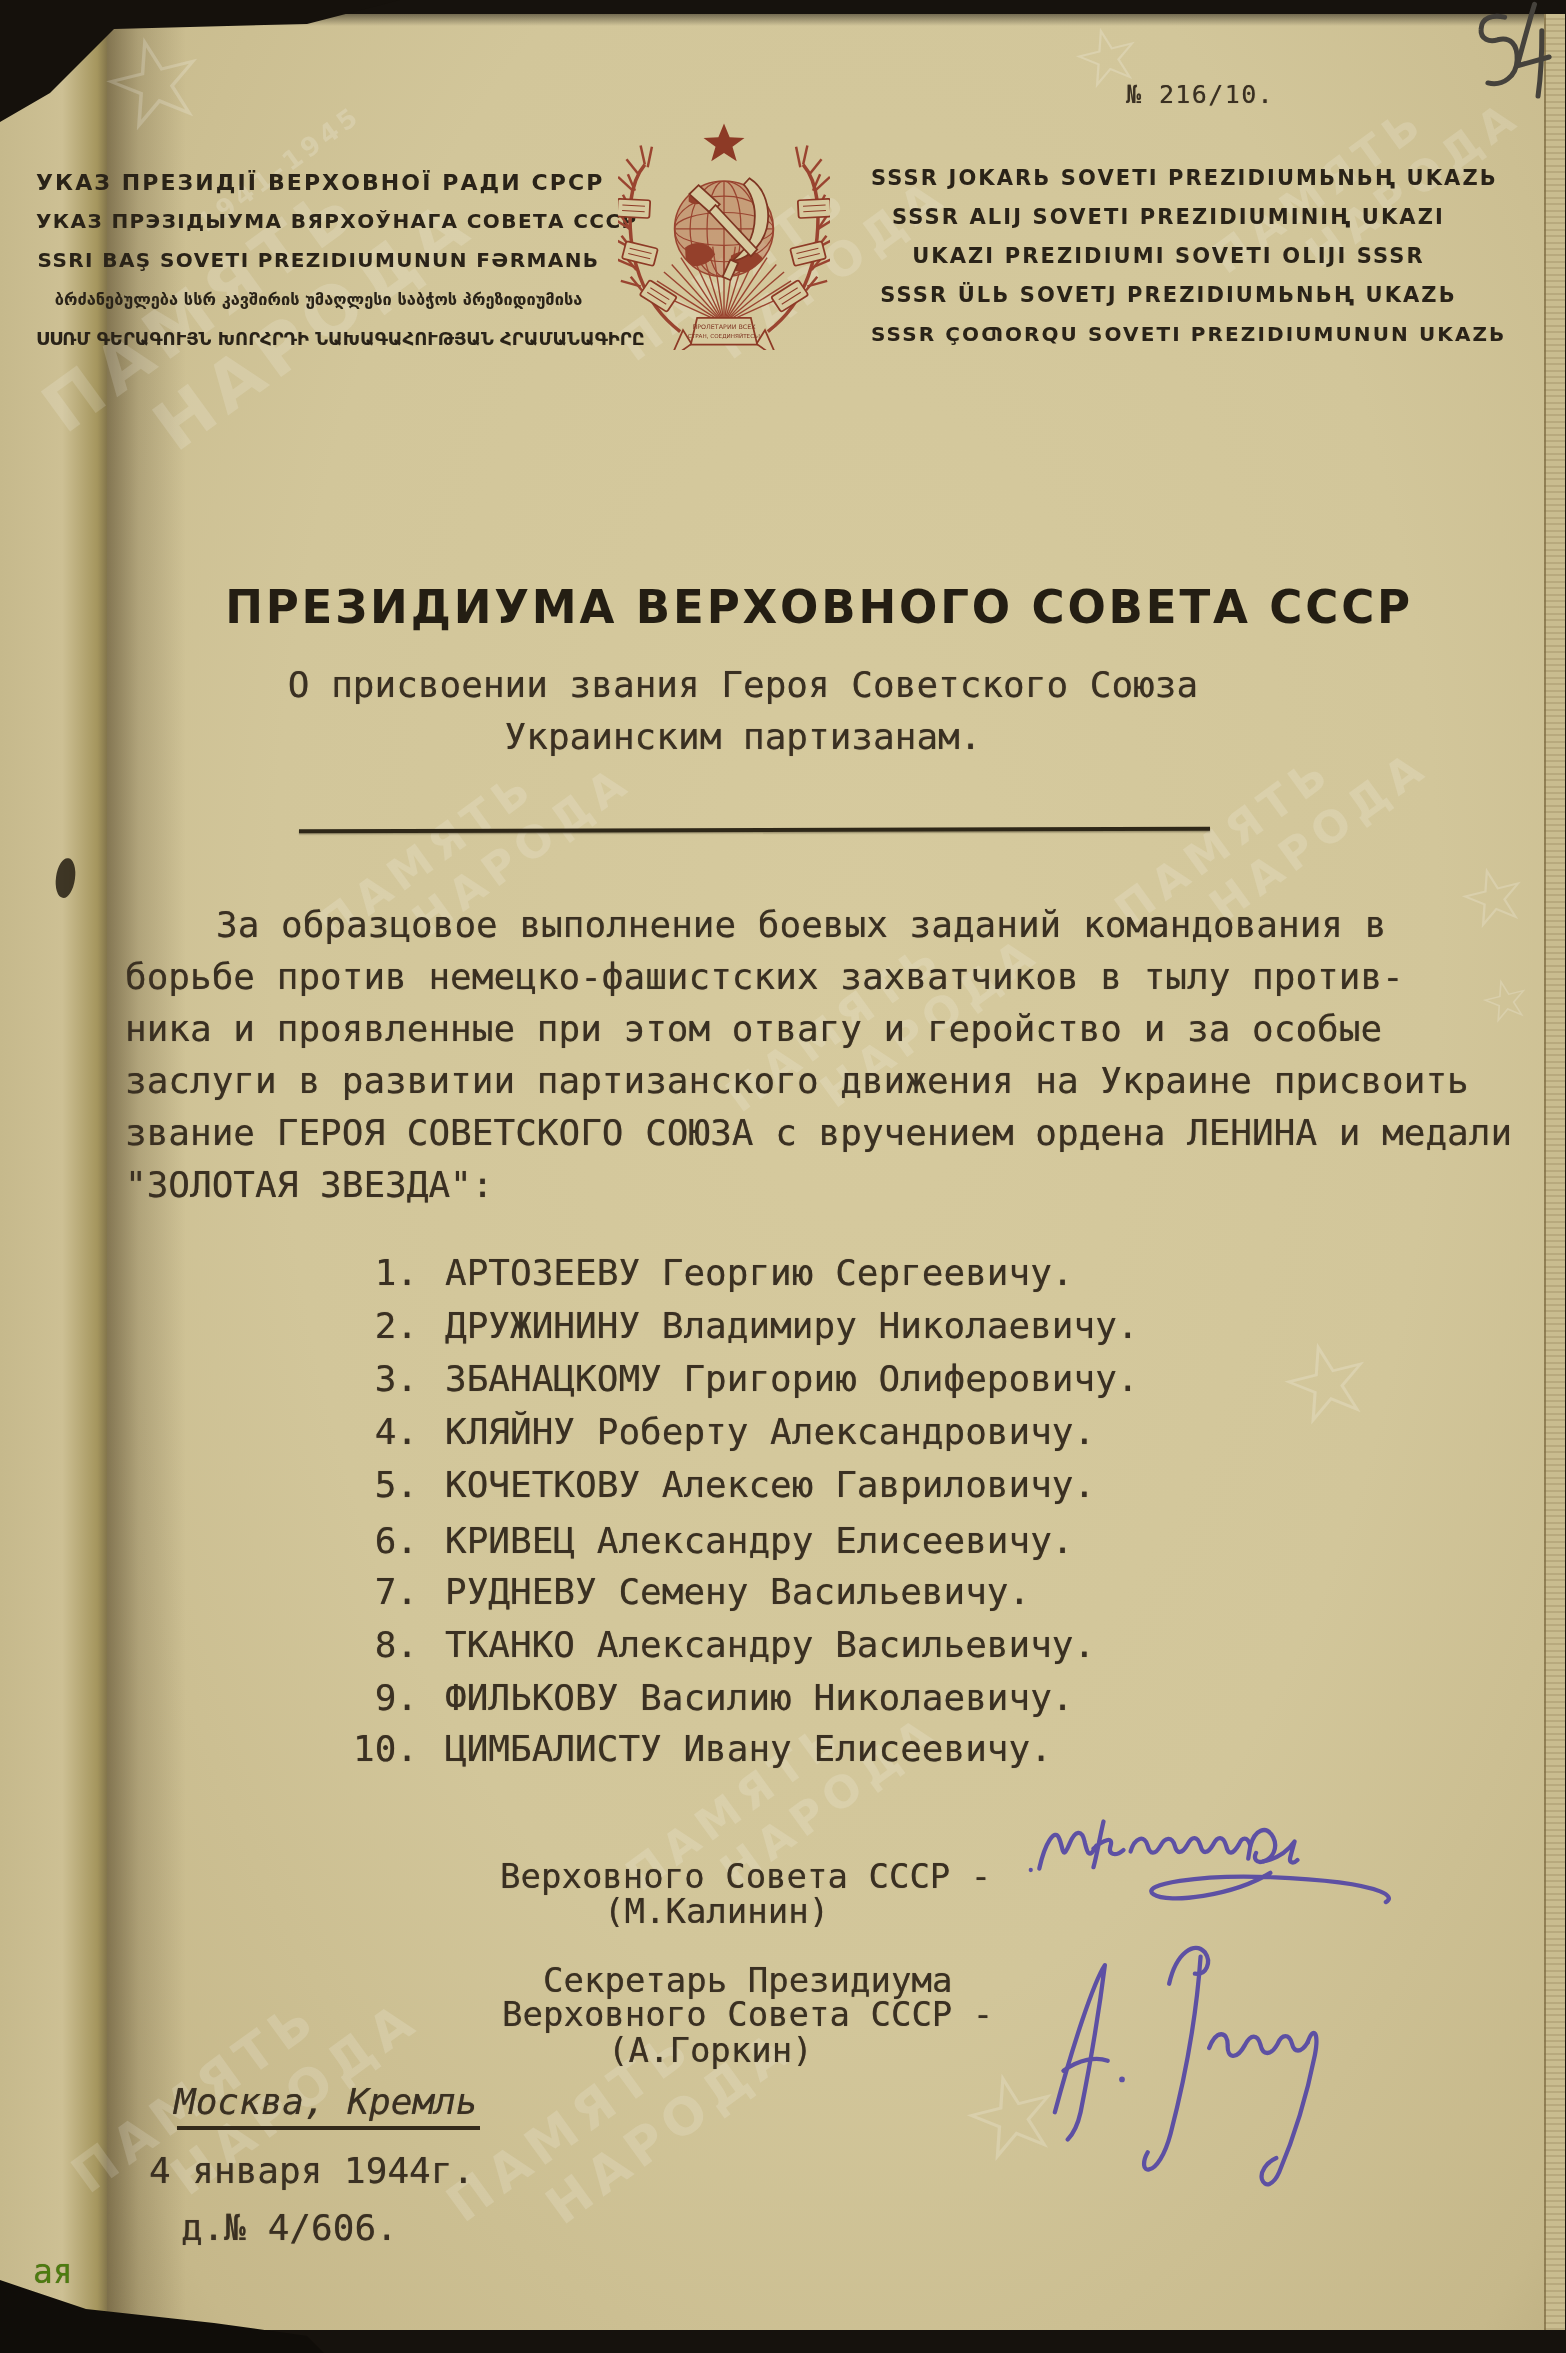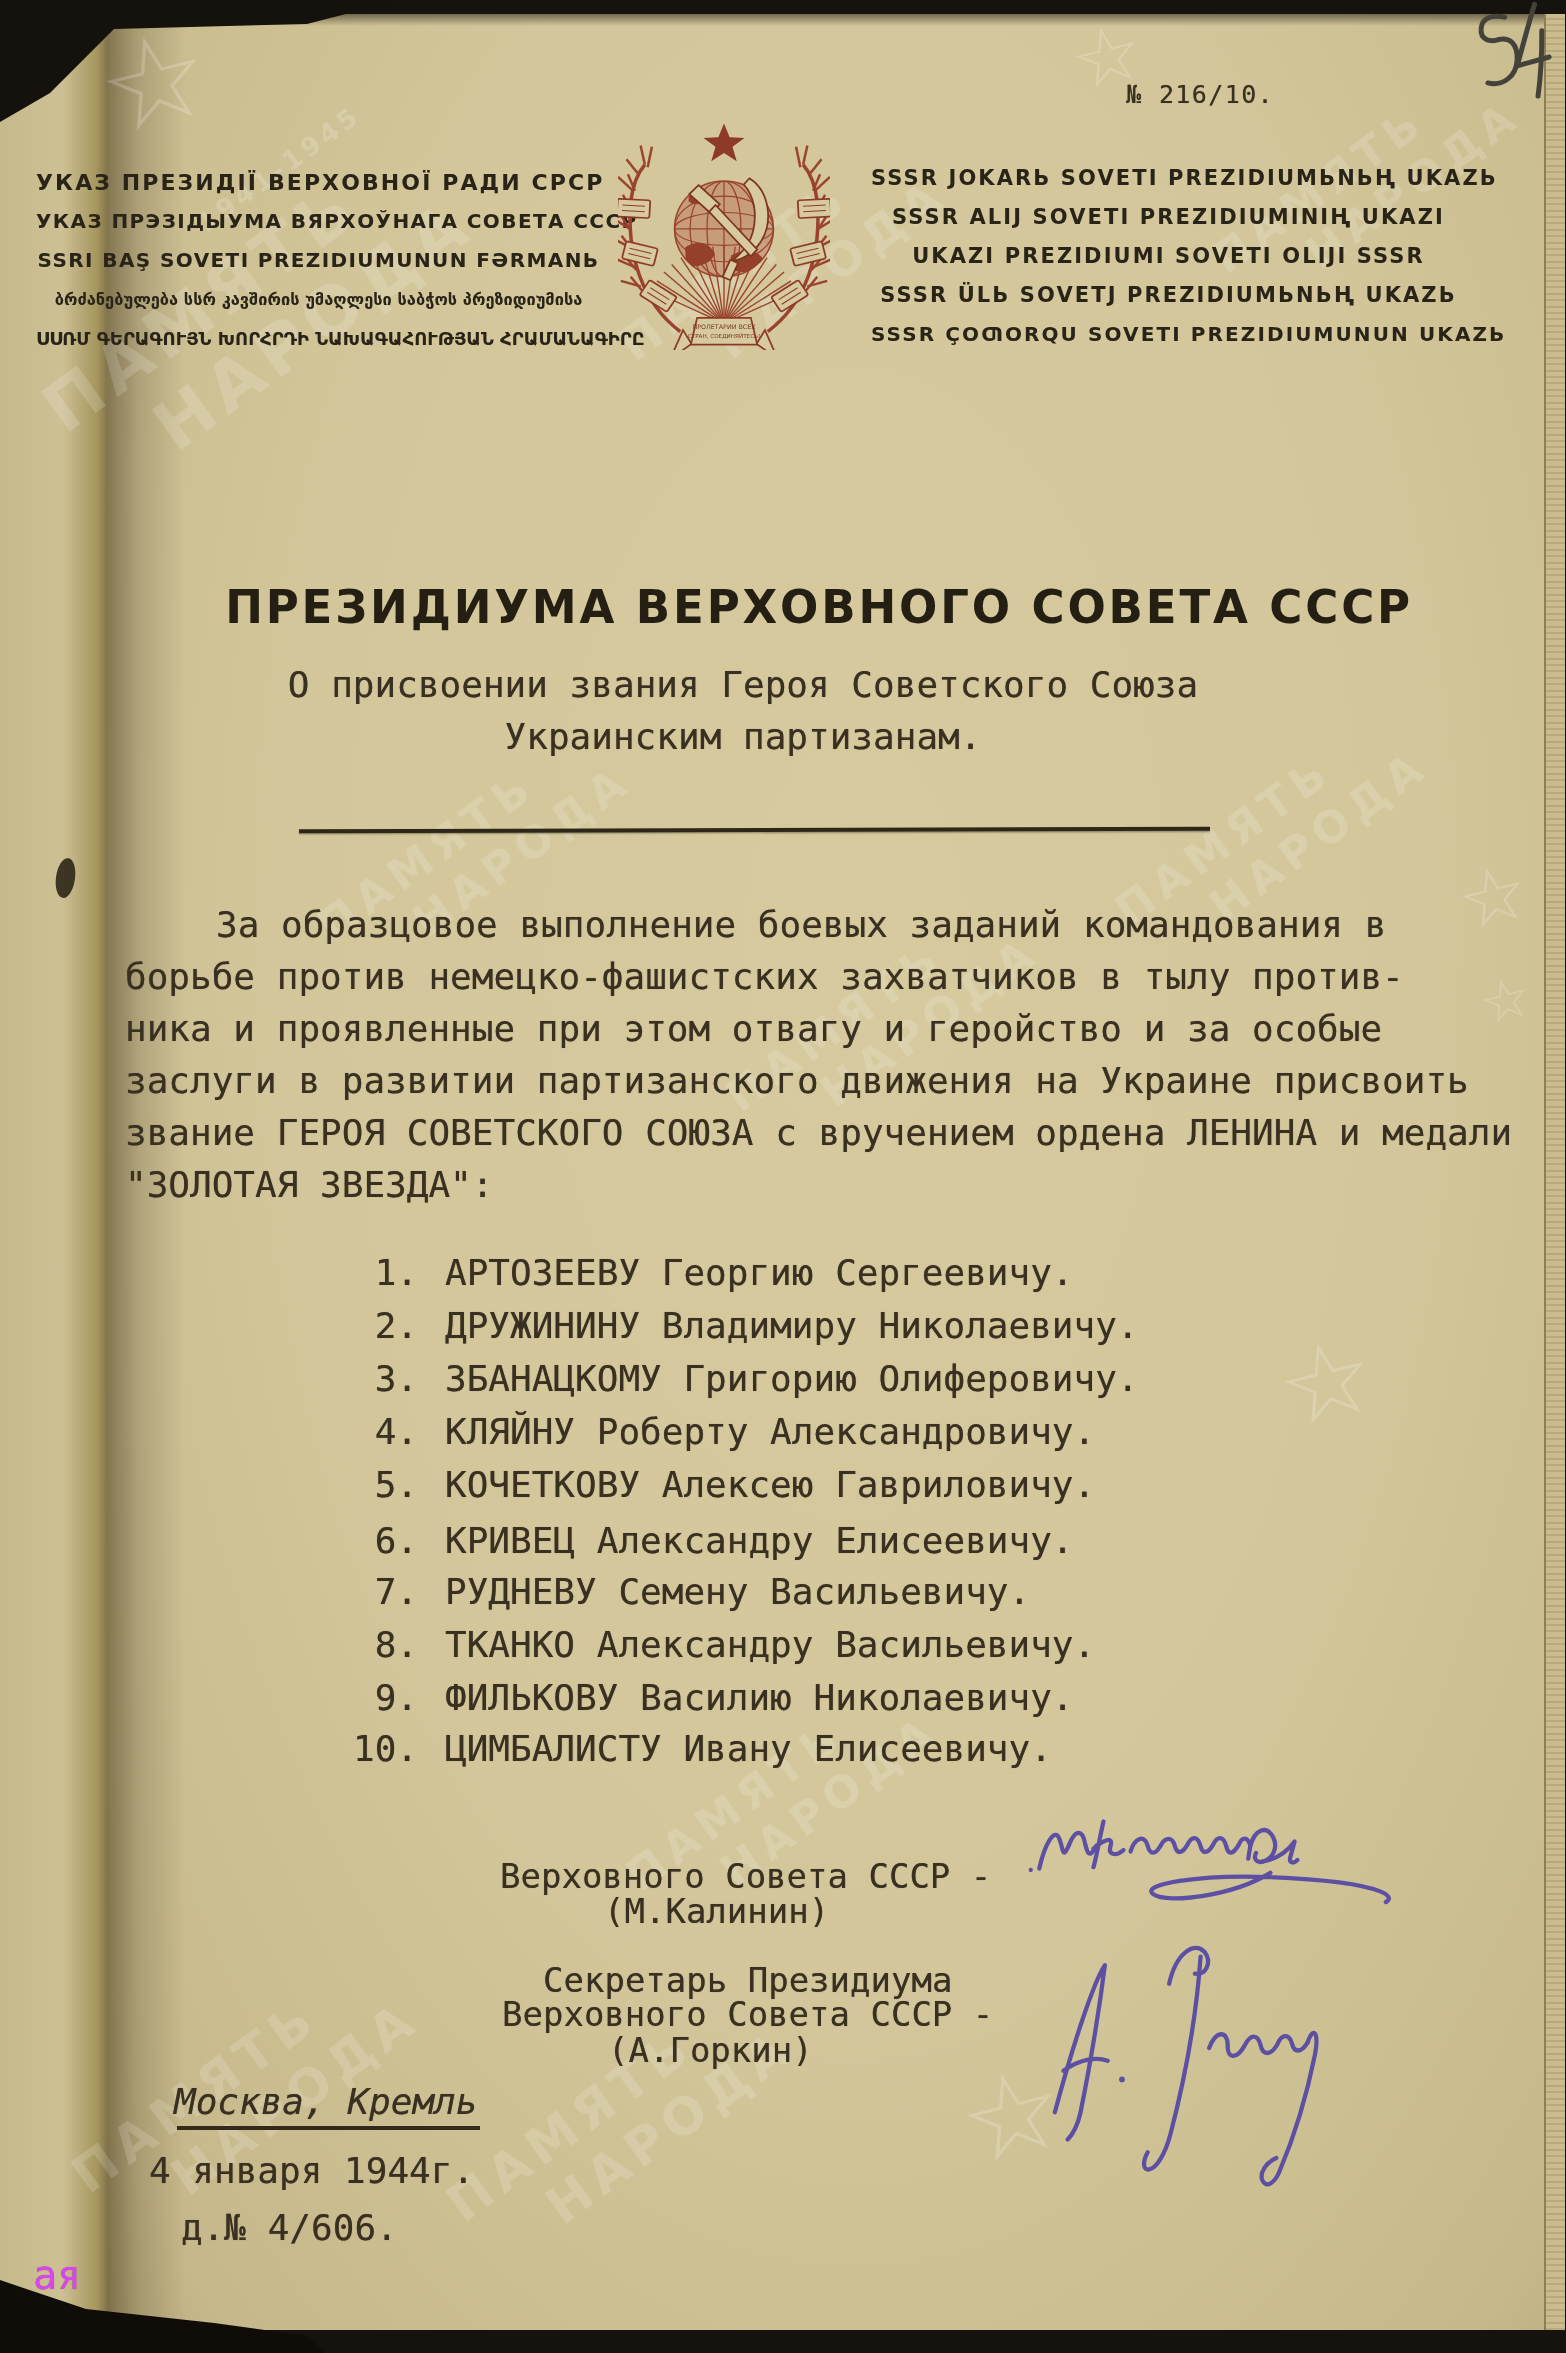--- a/index.html
+++ b/index.html
@@ -49,21 +49,21 @@
      background:#2e2718;transform:rotate(-.15deg);box-shadow:0 1.4px 1.4px rgba(46,39,24,.35);}
   .body-block{position:absolute;left:125px;top:899px;width:1412px;font-size:36px;line-height:52px;}
   .body-line{white-space:nowrap;}
   .body-line.first{text-indent:91px;}
   .list-row{position:absolute;font-size:36px;white-space:nowrap;}
   .list-num{position:absolute;left:286px;width:132px;text-align:right;}
   .list-name{position:absolute;left:445px;}
   .sig-line{position:absolute;font-size:34px;white-space:nowrap;}
   .footer-line{position:absolute;font-size:36px;white-space:nowrap;}
   .moscow-underline{position:absolute;left:177px;top:2126px;width:303px;height:4.3px;background:#332a1b;}
-  .edge-frag{position:absolute;left:33px;top:2252px;font-size:40px;color:#d946ef;}
+  .edge-frag{position:absolute;left:33px;top:2252px;font-size:33px;color:#4d7c0f;}
   
   .wm{position:absolute;color:rgba(255,255,255,.16);font-weight:bold;
       transform:rotate(-36deg);letter-spacing:7.1px;line-height:1.18;white-space:nowrap;}
   .wm .l2{margin-left:79px;}
   .wm-star{position:absolute;color:rgba(255,255,255,.20);transform:rotate(-14deg);line-height:1;}
   .wm-years{position:absolute;color:rgba(255,255,255,.18);font-weight:bold;
       transform:rotate(-36deg);font-size:26px;letter-spacing:4.3px;}
   .sig-svg{position:absolute;}
 </style>
 </head>

